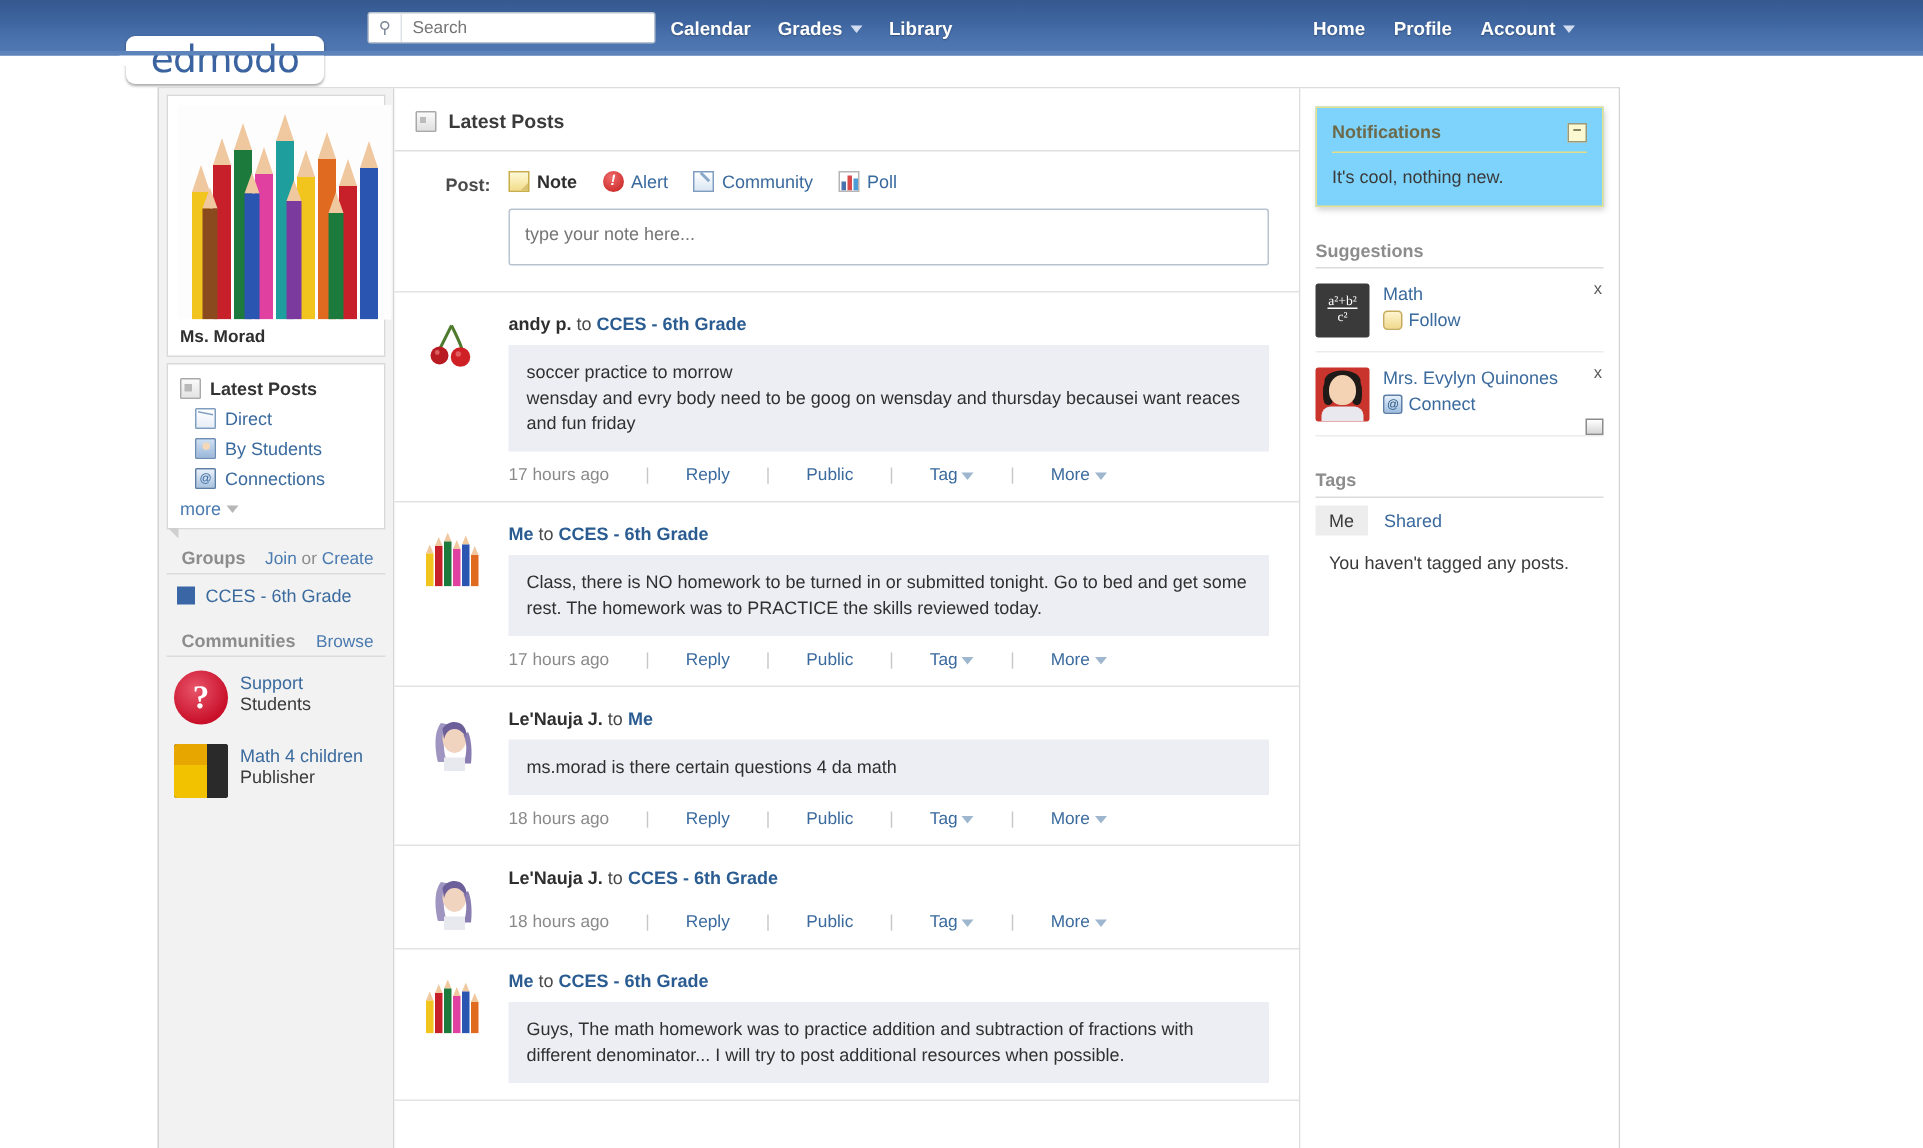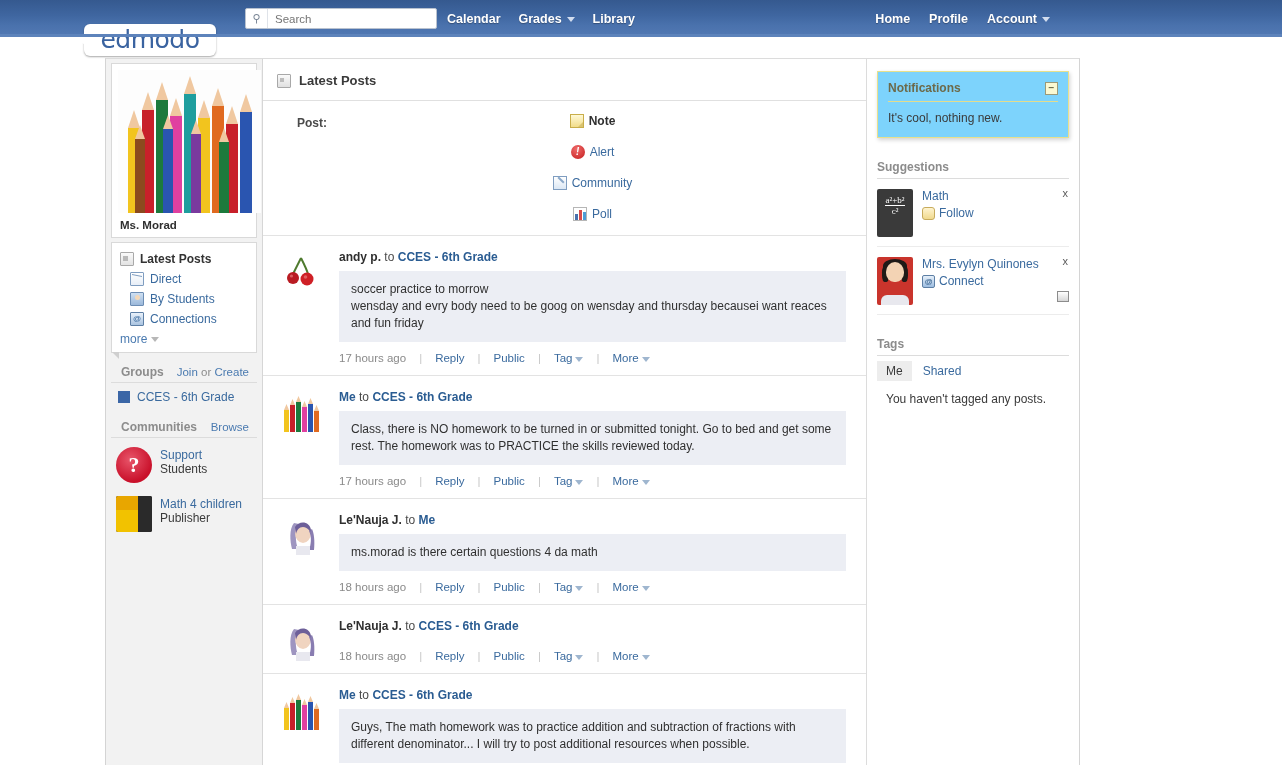--- a/index.html
+++ b/index.html
@@ -218,21 +218,21 @@
     width: 14px; height: 14px;
     background: linear-gradient(#fafafa,#e0e0e0);
     border: 1px solid #a8a8a8; position: relative; border-radius: 1px;
   }
   .head-icon:after { content:""; position:absolute; left:2px; top:3px; width:4px; height:4px; background:#bcbcbc; }
   .head-title { font-size: 13px; font-weight: bold; color: #3a3a3a; }
 
   .composer { display: flex; padding: 13px 20px 14px 0; border-bottom: 1px solid #e3e3e3; }
   .composer-label { width: 76px; text-align: right; padding-right: 12px; font-size: 12px; color: #4a4a4a; font-weight: bold; padding-top: 2px; }
   .composer-body { flex: 1; }
-  .post-types { display: flex; align-items: center; gap: 17px; flex-direction: column; }
+  .post-types { display: flex; align-items: center; gap: 17px; }
   .ptype { display: flex; align-items: center; gap: 5px; cursor: pointer; font-size: 12px; }
   .ptype .t { color: #3a6a9e; }
   .ptype.active .t { color: #2f2f2f; font-weight: bold; }
   .ic-note { width: 14px; height: 14px; background: linear-gradient(#fff9d6,#f2dd8a); border: 1px solid #c9ae4a; position: relative; }
   .ic-note:after { content:""; position:absolute; right:0; bottom:0; border-left:5px solid transparent; border-bottom:5px solid #d9c370; }
   .ic-alert { width: 14px; height: 14px; border-radius: 50%; background: radial-gradient(circle at 40% 30%, #ef6a6a, #c41d1d); color: #fff; font-size: 10px; font-weight: bold; text-align: center; line-height: 13px; }
   .ic-assign { width: 14px; height: 14px; background: linear-gradient(#ffffff,#dbe7f4); border: 1px solid #7f9dc0; position: relative; }
   .ic-assign:after { content:""; position:absolute; left:3px; top:2px; width:8px; height:2px; background:#8aa8c9; transform: rotate(45deg); }
   .ic-poll { width: 14px; height: 14px; background: #ffffff; border: 1px solid #b6b6b6; position: relative; overflow: hidden; }
   .ic-poll i { position: absolute; bottom: 0; width: 3px; }
@@ -264,21 +264,21 @@
   .post-head .author.link { color: #2a5c92; }
   .post-head .target { font-weight: bold; color: #2a5c92; cursor: pointer; }
   .post-text {
     background: #eceef4;
     padding: 10px 12px;
     font-size: 12px;
     color: #303030;
     line-height: 17px;
     white-space: pre-line;
   }
-  .post-meta { padding-top: 10px; font-size: 11.5px; color: #8a8a8a; display: flex; align-items: center; gap: 13px; }
+  .post-meta { padding-top: 10px; font-size: 11.5px; color: #8a8a8a; display: flex; align-items: center; gap: 24px; }
   .post-meta a { color: #3a6a9e; text-decoration: none; cursor: pointer; }
   .post-meta .bar { color: #c7c7c7; }
   .meta-caret { width:0;height:0;border-left:4px solid transparent;border-right:4px solid transparent;border-top:5px solid #9fb6cf; display:inline-block; margin-left:3px; }
 
   
   .right-col { width: 212px; background: #fff; position: relative; padding: 0 10px; }
   .notif {
     position: relative;
     margin: 12px 0 0 0;
     background: #7dd3fc;
@@ -289,21 +289,21 @@
   .notif-head { display: flex; align-items: center; font-size: 12px; font-weight: bold; color: #6c6a4a; padding-bottom: 6px; border-bottom: 1px solid #e4dc8b; }
   .collapse-box {
     margin-left: auto; width: 13px; height: 13px;
     border: 1px solid #9a9a7a; background: #fbf9d2;
     color: #6c6a4a; font-size: 10px; line-height: 10px; text-align: center; cursor: pointer;
   }
   .notif-text { padding-top: 9px; font-size: 12px; color: #3a3a3a; }
 
   .r-sec-title { font-size: 12px; font-weight: bold; color: #8c8c8c; padding: 22px 0 4px 0; border-bottom: 1px solid #dcdcdc; }
   .sugg-row { display: flex; gap: 9px; padding: 10px 0 9px 0; border-bottom: 1px solid #ececec; position: relative; }
-  .sugg-thumb { width: 36px; height: 48px; flex: 0 0 36px; border-radius: 2px; overflow: hidden; }
+  .sugg-thumb { width: 36px; height: 36px; flex: 0 0 36px; border-radius: 2px; overflow: hidden; }
   .th-math { background: #3a3a3a; color: #fff; font-size: 9px; text-align: center; font-family: "Liberation Serif", serif; padding-top: 6px; line-height: 10px; }
   .th-math .frac { border-bottom: 1px solid #fff; display: inline-block; padding: 0 1px; }
   .th-person { background: linear-gradient(#c9342c 0%, #c9342c 100%); position: relative; }
   .th-person .face { position: absolute; left: 9px; top: 5px; width: 18px; height: 20px; background: #f3d3b4; border-radius: 50% 50% 45% 45%; }
   .th-person .hair { position: absolute; left: 6px; top: 2px; width: 24px; height: 14px; background: #1f1a17; border-radius: 50% 50% 20% 20%; }
   .th-person .hair2 { position: absolute; left: 5px; top: 9px; width: 7px; height: 16px; background: #1f1a17; border-radius: 40%; }
   .th-person .hair3 { position: absolute; right: 5px; top: 9px; width: 7px; height: 16px; background: #1f1a17; border-radius: 40%; }
   .th-person .body { position: absolute; left: 4px; bottom: 0; width: 28px; height: 10px; background: #e8e8ee; border-radius: 6px 6px 0 0; }
   .sugg-info { flex: 1; font-size: 12px; line-height: 15px; }
   .sugg-name { color: #3a6a9e; cursor: pointer; }
@@ -515,20 +515,21 @@
           </span>
           <span class="ptype">
             <i class="ic-poll">
                 <i></i>
                 <i></i>
                 <i></i>
               </i>
             <span class="t">Poll</span>
           </span>
         </div>
+        <textarea class="note-input" placeholder="type your note here..." style=""></textarea>
       </div>
     </div>
 
     <div class="post">
       <div class="post-avatar-cell">
         <span class="avatar">
           <svg viewBox="0 0 40 40" width="40" height="40">
             <rect width="40" height="40" fill="#ffffff"></rect>
             <path d="M20 6 C 16 14, 14 18, 12 22" stroke="#4e7a2e" stroke-width="2" fill="none"></path>
             <path d="M20 6 C 24 14, 26 18, 27 22" stroke="#4e7a2e" stroke-width="2" fill="none"></path>

